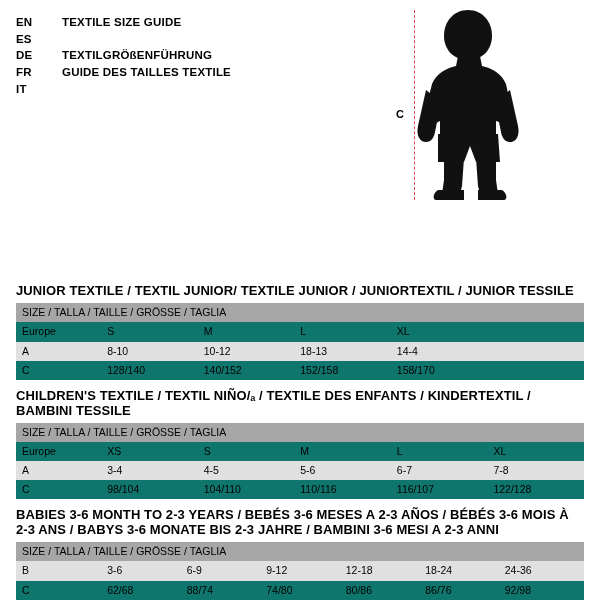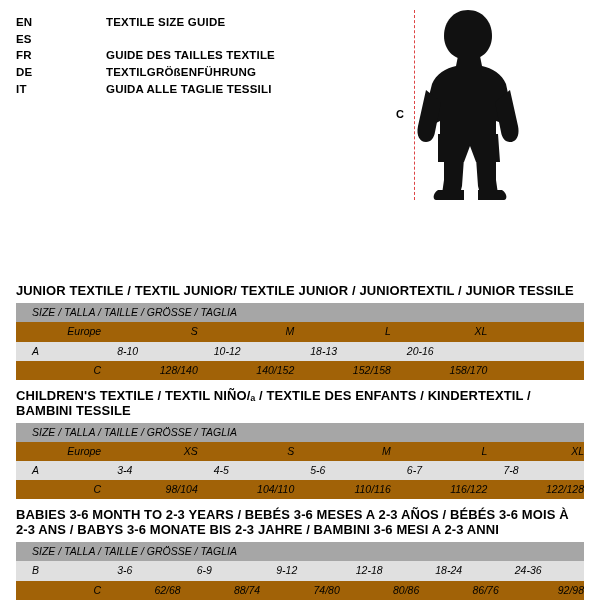--- a/index.html
+++ b/index.html
@@ -37,21 +37,20 @@
     width: 46px;
     flex: 0 0 46px;
     font-size: 11.5px;
     font-weight: bold;
     letter-spacing: .2px;
   }
   .lang-title {
     font-size: 11.5px;
     font-weight: bold;
     letter-spacing: .2px;
-    margin-left: 44px;
   }
 
   
   .figure-wrap {
     position: absolute;
     top: 8px;
     right: 24px;
     width: 180px;
     height: 195px;
   }
@@ -84,65 +83,62 @@
     margin-bottom: 5px;
     letter-spacing: .1px;
   }
   table.size-table {
     border-collapse: collapse;
     width: 100%;
     table-layout: fixed;
   }
   table.size-table td {
     font-size: 10.5px;
-    padding: 3px 0 3px 16px;
+    padding: 3px 0 3px 6px;
     vertical-align: middle;
     line-height: 1.25;
-    font-style: italic;
   }
   tr.head-row td {
     background: #a6a6a6;
     color: #000;
     font-weight: normal;
     font-size: 10.5px;
     padding-top: 3px;
     padding-bottom: 3px;
   }
   tr.shade td {
     background: #e0e0e0;
   }
   tr.plain td {
-    background: #a16207;
-    text-align: right;
+    background: #0f766e;
   }
 </style>
 </head>
 <body>
 
 <div class="page">
 
   <div class="lang-block">
     <div class="lang-row">
       <span class="lang-code">EN</span>
       <span class="lang-title">TEXTILE SIZE GUIDE</span>
     </div>
     <div class="lang-row">
       <span class="lang-code">ES</span>
     </div>
     <div class="lang-row">
+      <span class="lang-code">DE</span>
+      <span class="lang-title">TEXTILGRÖßENFÜHRUNG</span>
+    </div>
+    <div class="lang-row">
       <span class="lang-code">FR</span>
       <span class="lang-title">GUIDE DES TAILLES TEXTILE</span>
     </div>
     <div class="lang-row">
-      <span class="lang-code">DE</span>
-      <span class="lang-title">TEXTILGRÖßENFÜHRUNG</span>
-    </div>
-    <div class="lang-row">
       <span class="lang-code">IT</span>
-      <span class="lang-title">GUIDA ALLE TAGLIE TESSILI</span>
     </div>
   </div>
 
   <div class="figure-wrap">
     <div class="dash-line"></div>
     <div class="c-label">C</div>
     <svg width="180" height="195" viewBox="0 0 180 195">
       <g fill="#111111">
 
         <path d="M72,2 C58,2 48,13 48,28 C48,41 57,52 72,52 C87,52 96,41 96,28 C96,13 86,2 72,2 Z"></path>
@@ -186,21 +182,21 @@
           <td>M</td>
           <td>L</td>
           <td>XL</td>
           <td></td>
         </tr>
         <tr class="shade">
           <td>A</td>
           <td>8-10</td>
           <td>10-12</td>
           <td>18-13</td>
-          <td>20-16</td>
+          <td>14-4</td>
           <td></td>
         </tr>
         <tr class="plain">
           <td>C</td>
           <td>128/140</td>
           <td>140/152</td>
           <td>152/158</td>
           <td>158/170</td>
           <td></td>
         </tr>
@@ -237,21 +233,21 @@
           <td>4-5</td>
           <td>5-6</td>
           <td>6-7</td>
           <td>7-8</td>
         </tr>
         <tr class="plain">
           <td>C</td>
           <td>98/104</td>
           <td>104/110</td>
           <td>110/116</td>
-          <td>116/122</td>
+          <td>116/107</td>
           <td>122/128</td>
         </tr>
       </tbody>
     </table>
   </div>
 
   <div class="section">
     <div class="section-title">BABIES 3-6 MONTH TO 2-3 YEARS / BEBÉS 3-6 MESES A 2-3 AÑOS / BÉBÉS 3-6 MOIS À 2-3 ANS / BABYS 3-6 MONATE BIS 2-3 JAHRE / BAMBINI 3-6 MESI A 2-3 ANNI</div>
     <table class="size-table">
       <colgroup>

